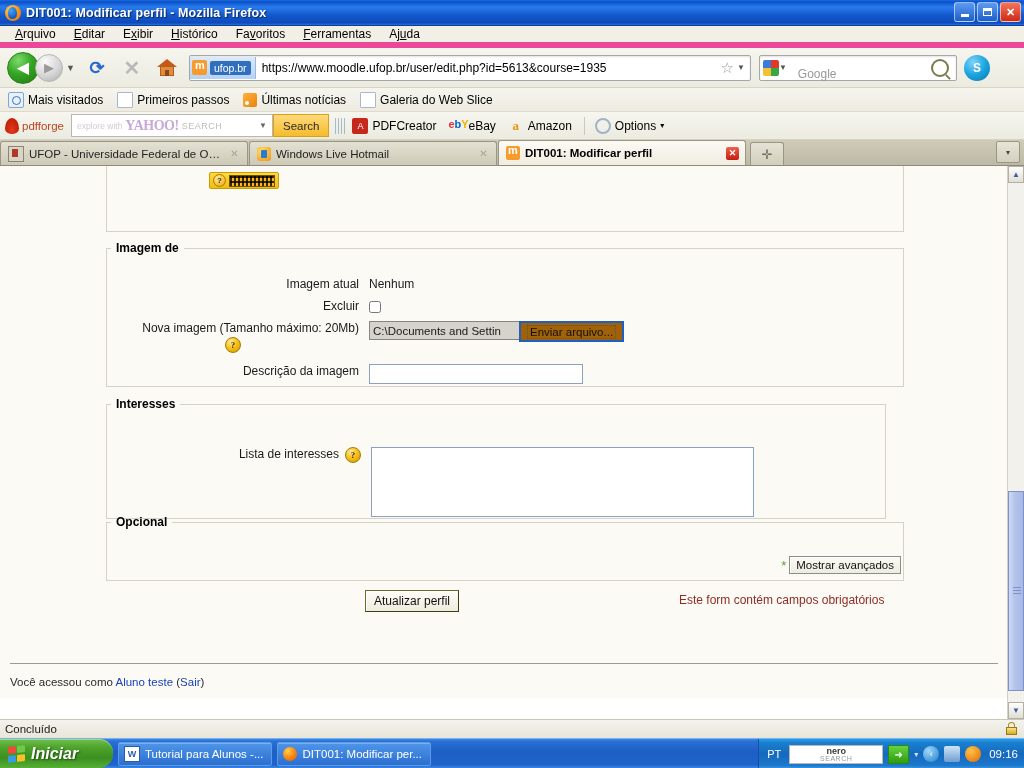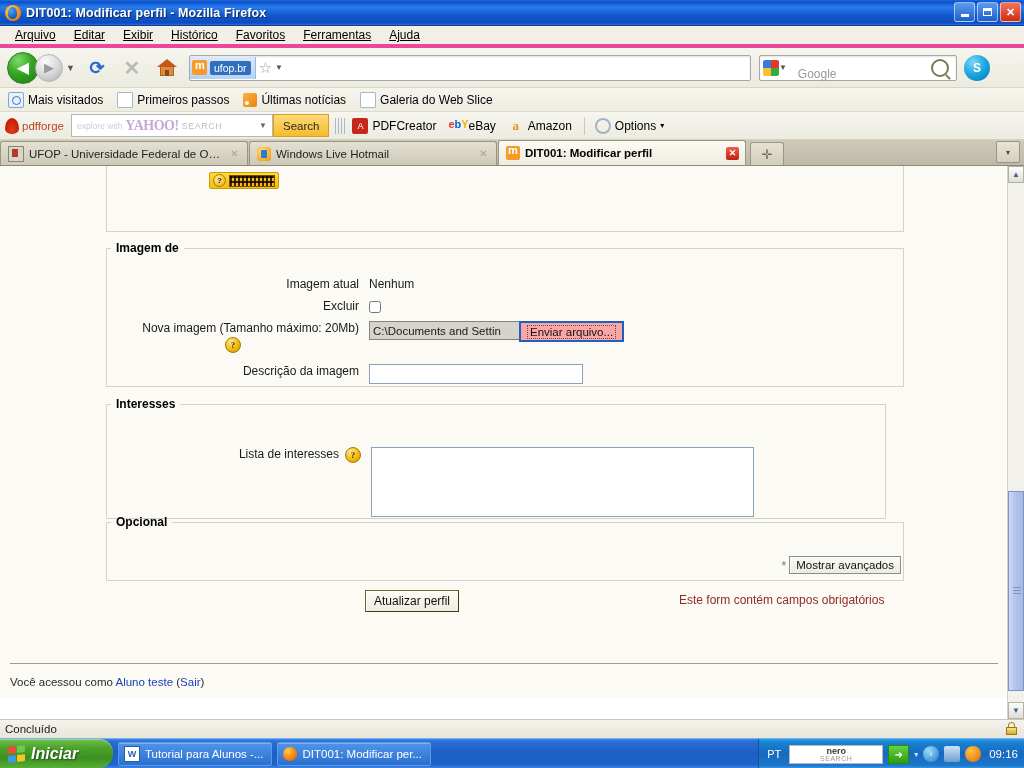--- a/index.html
+++ b/index.html
@@ -50,22 +50,22 @@
   .tb-btn.min { background: linear-gradient(to bottom,#5e9bf0,#1b5fcb); }
   .tb-btn.max { background: linear-gradient(to bottom,#5e9bf0,#1b5fcb); }
   .tb-btn.close { background: linear-gradient(to bottom,#f3755c,#cc2a16); }
   .glyph-min { display:block; width:8px; height:3px; background:#fff; margin-top:6px; }
   .glyph-max { display:block; width:9px; height:8px; border:1.5px solid #fff; border-top-width:3px; box-sizing:border-box; }
 
   
   .menubar {
     position: absolute; left: 0; top: 26px; width: 1024px; height: 22px;
     background: #f2f0e6;
-    border-bottom: 4px solid #ec4899;
-    display: flex; align-items: center; padding-left: 6px; box-sizing: border-box; text-decoration: underline;
+    border-bottom: 6px solid #ec4899;
+    display: flex; align-items: center; padding-left: 6px; box-sizing: border-box;
   }
   .menuitem {
     padding: 2px 9px; font-size: 12px; color: #000; white-space: nowrap;
   }
   .menuitem u { text-decoration: underline; }
 
   
   .navbar {
     position: absolute; left: 0; top: 48px; width: 1024px; height: 40px;
     background: linear-gradient(to bottom, #f6f5ee 0%, #ecebe0 100%);
@@ -324,21 +324,21 @@
   input[type=checkbox].cb {
     width:12px;height:12px;margin:0; vertical-align:middle;
   }
   .filebox {
     height:19px; width:150px; background:#d6d3cd; border:1px solid #848484;
     border-right:none; box-sizing:border-box;
     display:flex; align-items:center; padding-left:3px;
     font-size:11.5px; color:#1a1a1a; overflow:hidden; white-space:nowrap;
   }
   .filebtn {
-    height:21px; background:#fca5a5;
+    height:21px; background:#a16207;
     border:2px solid #1f5fbf; box-sizing:border-box;
     display:flex; align-items:center; justify-content:center;
     padding:0 6px; font-size:11.5px; color:#111; white-space:nowrap;
   }
   .filebtn span { border:1px dotted #555; padding:0 2px; }
   .txtinput {
     width:214px; height:20px; background:#fff; border:1px solid #8ba1bd;
     box-sizing:border-box;
   }
   .txtarea {
@@ -532,20 +532,21 @@
           <i class="roof"></i>
           <i class="body"></i>
           <i class="door"></i>
         </span>
     </div>
     <div class="urlbar">
       <div class="id-chip">
         <span class="moodle-ic"></span>
         <span class="dom">ufop.br</span>
       </div>
+      <div class="url-text">https://www.moodle.ufop.br/user/edit.php?id=5613&amp;course=1935</div>
       <span class="star">☆</span>
       <span class="dd-arrow">▼</span>
     </div>
     <div class="searchbar">
       <span class="gicon">
           <i></i>
           <i></i>
           <i></i>
           <i></i>
         </span>

